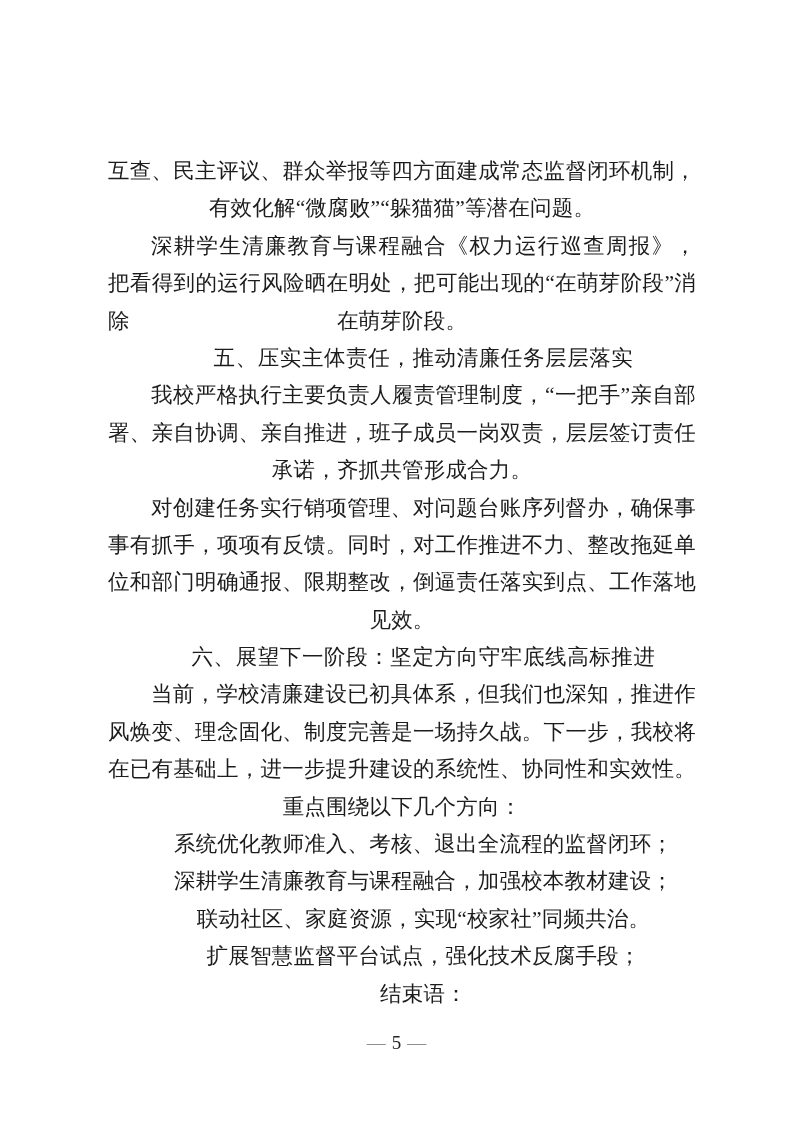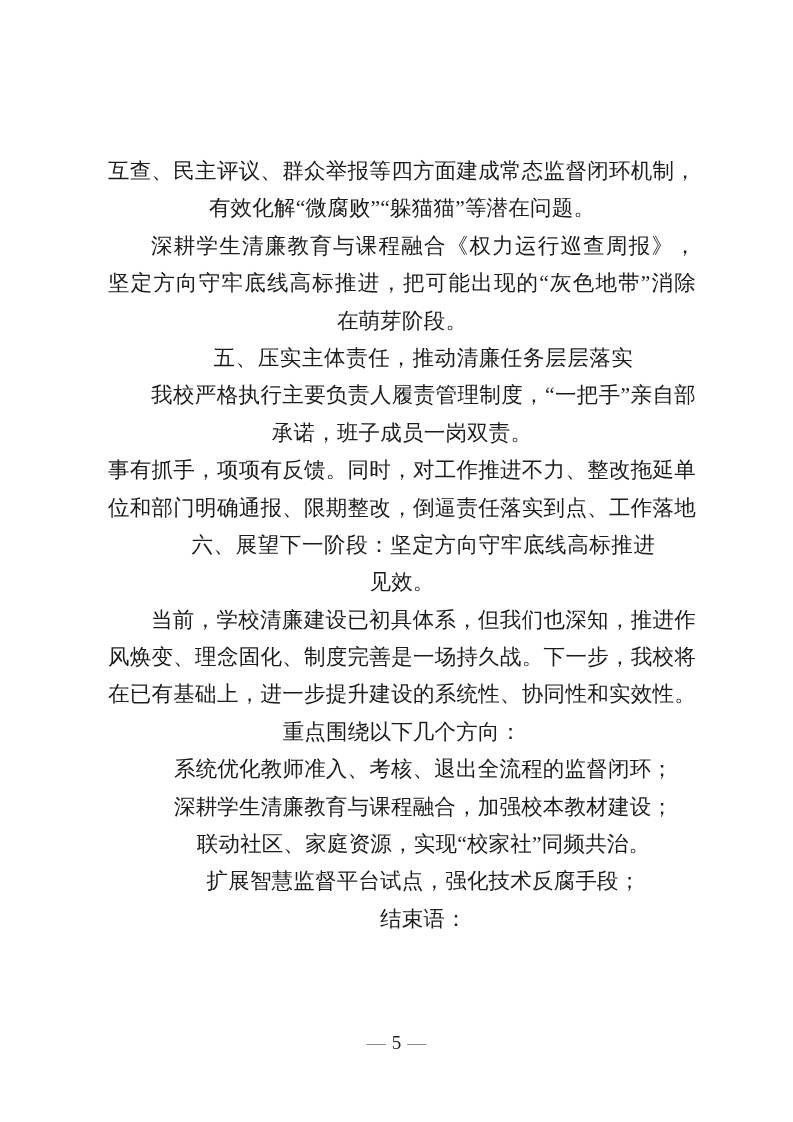--- a/index.html
+++ b/index.html
@@ -63,29 +63,31 @@
 </style>
 </head>
 <body>
 
 <div class="page">
 
   <main class="doc-body" id="doc-body">
       <div class="line justify">互查、民主评议、群众举报等四方面建成常态监督闭环机制，</div>
       <div class="line">有效化解“微腐败”“躲猫猫”等潜在问题。</div>
       <div class="line indent justify">深耕学生清廉教育与课程融合《权力运行巡查周报》，</div>
-      <div class="line justify">坚定方向守牢底线高标推进，把可能出现的“灰色地带”消除</div>
+      <div class="line justify">把看得到的运行风险晒在明处，把可能出现的“在萌芽阶段”消除</div>
       <div class="line">在萌芽阶段。</div>
       <div class="line indent bold">五、压实主体责任，推动清廉任务层层落实</div>
       <div class="line indent justify">我校严格执行主要负责人履责管理制度，“一把手”亲自部</div>
-      <div class="line">承诺，班子成员一岗双责。</div>
+      <div class="line justify">署、亲自协调、亲自推进，班子成员一岗双责，层层签订责任</div>
+      <div class="line">承诺，齐抓共管形成合力。</div>
+      <div class="line indent justify">对创建任务实行销项管理、对问题台账序列督办，确保事</div>
       <div class="line justify">事有抓手，项项有反馈。同时，对工作推进不力、整改拖延单</div>
       <div class="line justify">位和部门明确通报、限期整改，倒逼责任落实到点、工作落地</div>
+      <div class="line">见效。</div>
       <div class="line indent bold">六、展望下一阶段：坚定方向守牢底线高标推进</div>
-      <div class="line">见效。</div>
       <div class="line indent justify">当前，学校清廉建设已初具体系，但我们也深知，推进作</div>
       <div class="line justify">风焕变、理念固化、制度完善是一场持久战。下一步，我校将</div>
       <div class="line justify">在已有基础上，进一步提升建设的系统性、协同性和实效性。</div>
       <div class="line">重点围绕以下几个方向：</div>
       <div class="line indent">系统优化教师准入、考核、退出全流程的监督闭环；</div>
       <div class="line indent">深耕学生清廉教育与课程融合，加强校本教材建设；</div>
       <div class="line indent">联动社区、家庭资源，实现“校家社”同频共治。</div>
       <div class="line indent">扩展智慧监督平台试点，强化技术反腐手段；</div>
       <div class="line indent">结束语：</div>
     </main>

